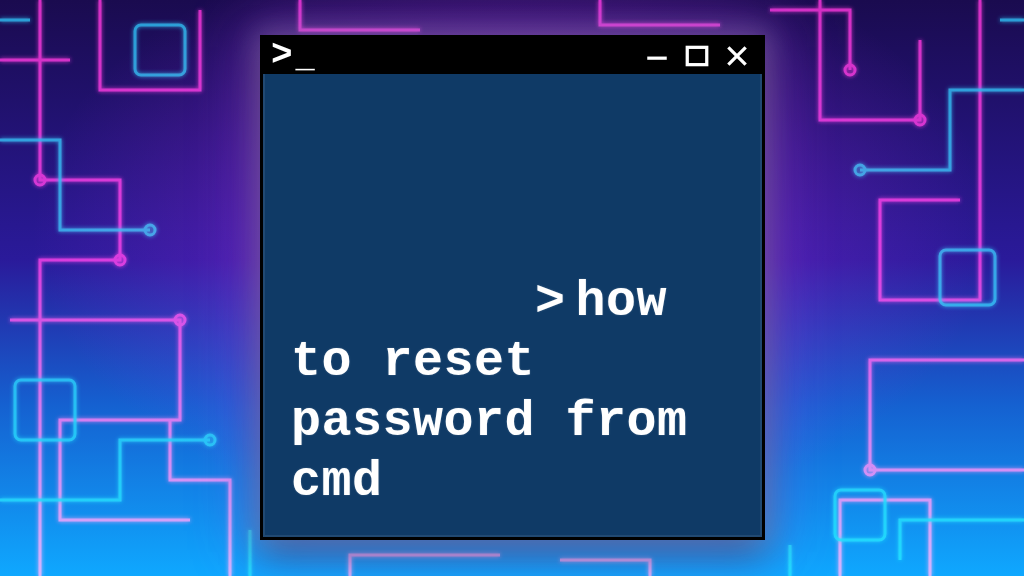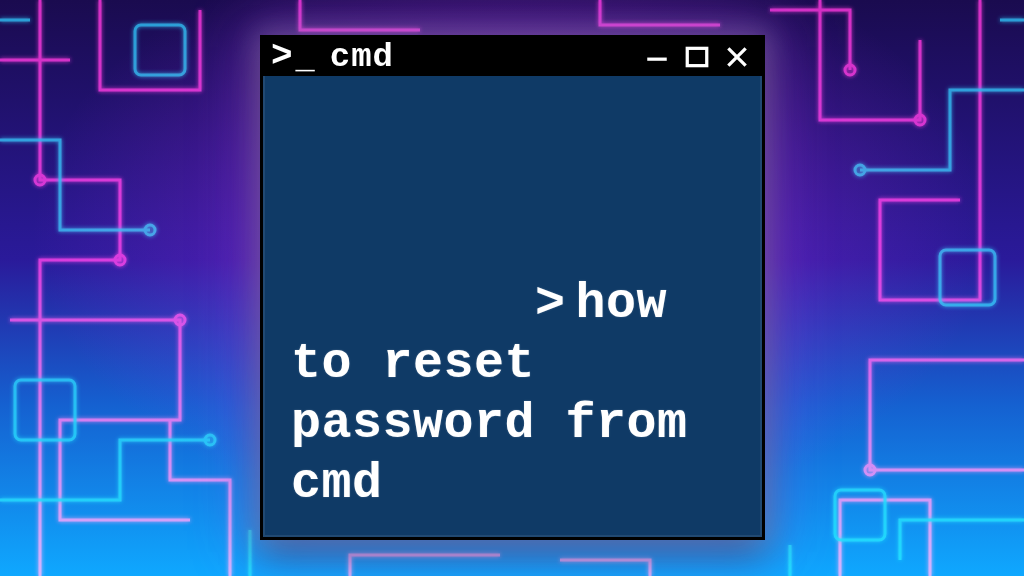--- a/index.html
+++ b/index.html
@@ -148,21 +148,20 @@
       </g>
     </svg>
   </div>
 
   <div class="window">
     <div class="titlebar">
       <span class="prompt-icon">
         <span class="gt">&gt;</span>
         <span class="us">_</span>
       </span>
-      <span class="title-text">cmd</span>
       <span class="spacer"></span>
       <div class="win-controls">
         <div class="win-btn" title="Minimize">
           <svg viewBox="0 0 24 24">
               <line x1="3" y1="14" x2="21" y2="14" stroke="#fff" stroke-width="3"></line>
             </svg>
         </div>
         <div class="win-btn" title="Maximize">
           <svg viewBox="0 0 24 24">
               <rect x="3" y="4" width="18" height="16" fill="none" stroke="#fff" stroke-width="3"></rect>

